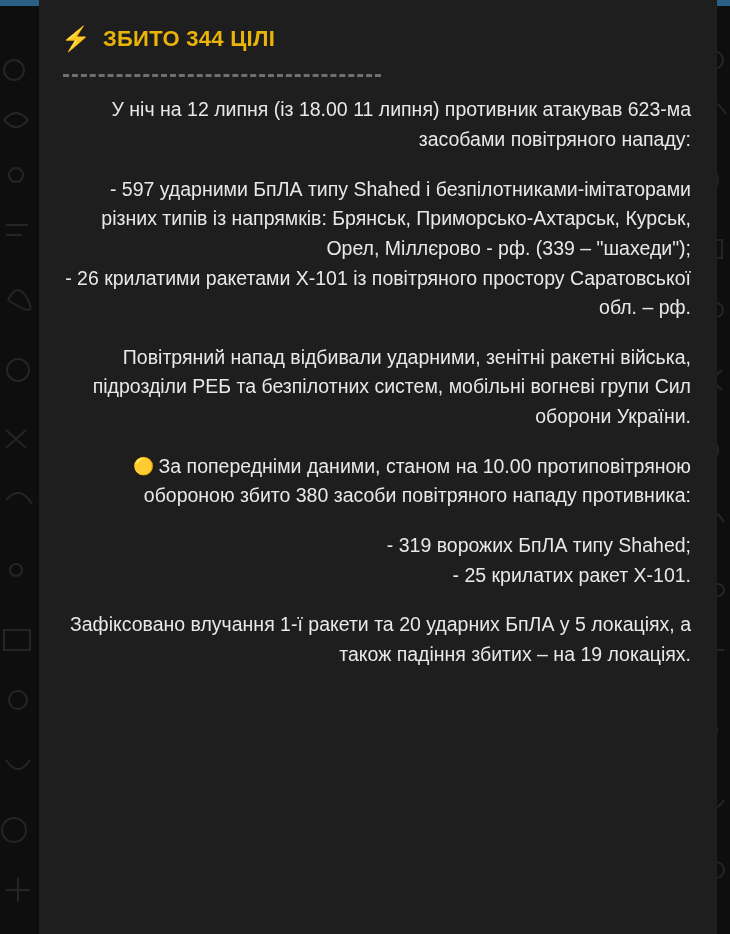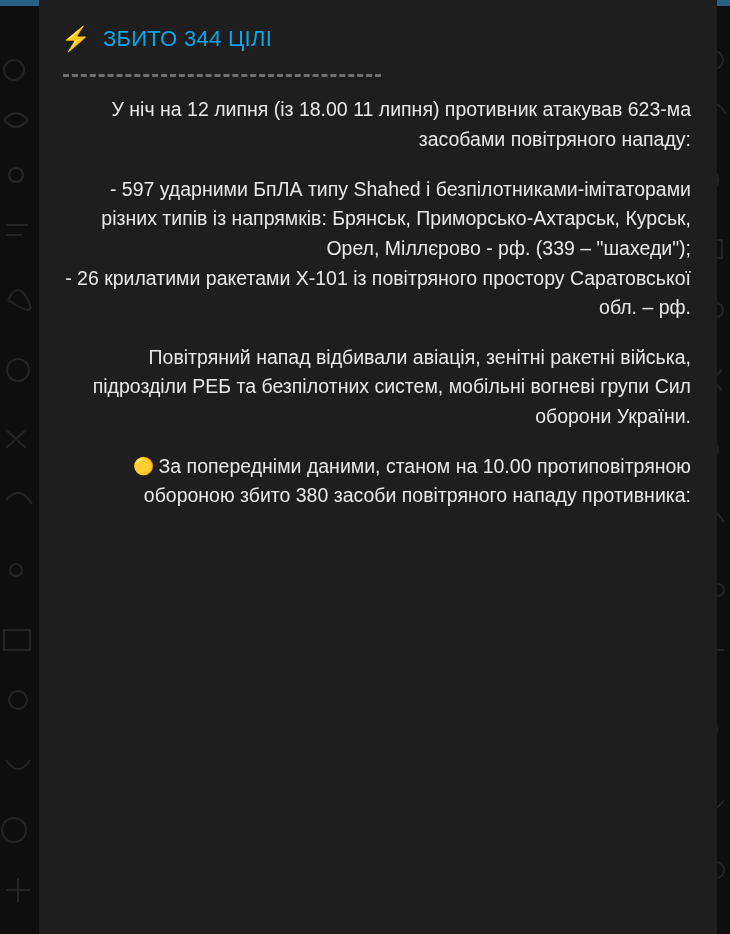--- a/index.html
+++ b/index.html
@@ -51,23 +51,23 @@
     gap: 12px;
     margin: 0 0 0 0;
   }
   .bolt-icon {
     font-size: 24px;
     line-height: 1;
     color: #f5c542;
     flex: 0 0 auto;
   }
   .title-text {
-    color: #0ea5e9;
+    color: #eab308;
     font-size: 22px;
-    font-weight: normal;
+    font-weight: bold;
     letter-spacing: 0.3px;
     line-height: 1.2;
   }
   .divider {
     margin: 22px 0 18px 2px;
     width: 318px;
     height: 0;
     border-top: 3px dashed #6f6f6f;
   }
   .body-text {
@@ -135,18 +135,21 @@
       <span class="bolt-icon">⚡</span>
       <span class="title-text">ЗБИТО 344 ЦІЛІ</span>
     </div>
 
     <div class="divider"></div>
 
     <div class="body-text">
       <p class="para">У ніч на 12 липня (із 18.00 11 липня) противник атакував 623-ма засобами повітряного нападу:</p>
       <p class="para">- 597 ударними БпЛА типу Shahed і безпілотниками-імітаторами різних типів із напрямків: Брянськ, Приморсько-Ахтарськ, Курськ, Орел, Міллєрово - рф. (339 – "шахеди");
 - 26 крилатими ракетами Х-101 із повітряного простору Саратовської обл. – рф.</p>
-      <p class="para">Повітряний напад відбивали авіація, зенітні ракетні війська, підрозділи РЕБ та безпілотних систем, мобільні вогневі групи Сил оборони України.</p>
+      <p class="para">Повітряний напад відбивали ударними, зенітні ракетні війська, підрозділи РЕБ та безпілотних систем, мобільні вогневі групи Сил оборони України.</p>
       <p class="para"><span class="inline-icon">🟡</span><span>За попередніми даними, станом на 10.00 протиповітряною обороною збито 380 засоби повітряного нападу противника:</span></p>
+      <p class="para">- 319 ворожих БпЛА типу Shahed;
+- 25 крилатих ракет Х-101.</p>
+      <p class="para">Зафіксовано влучання 1-ї ракети та 20 ударних БпЛА у 5 локаціях, а також падіння збитих – на 19 локаціях.</p>
     </div>
 
   </div>
 </div>
 
 </body></html>

